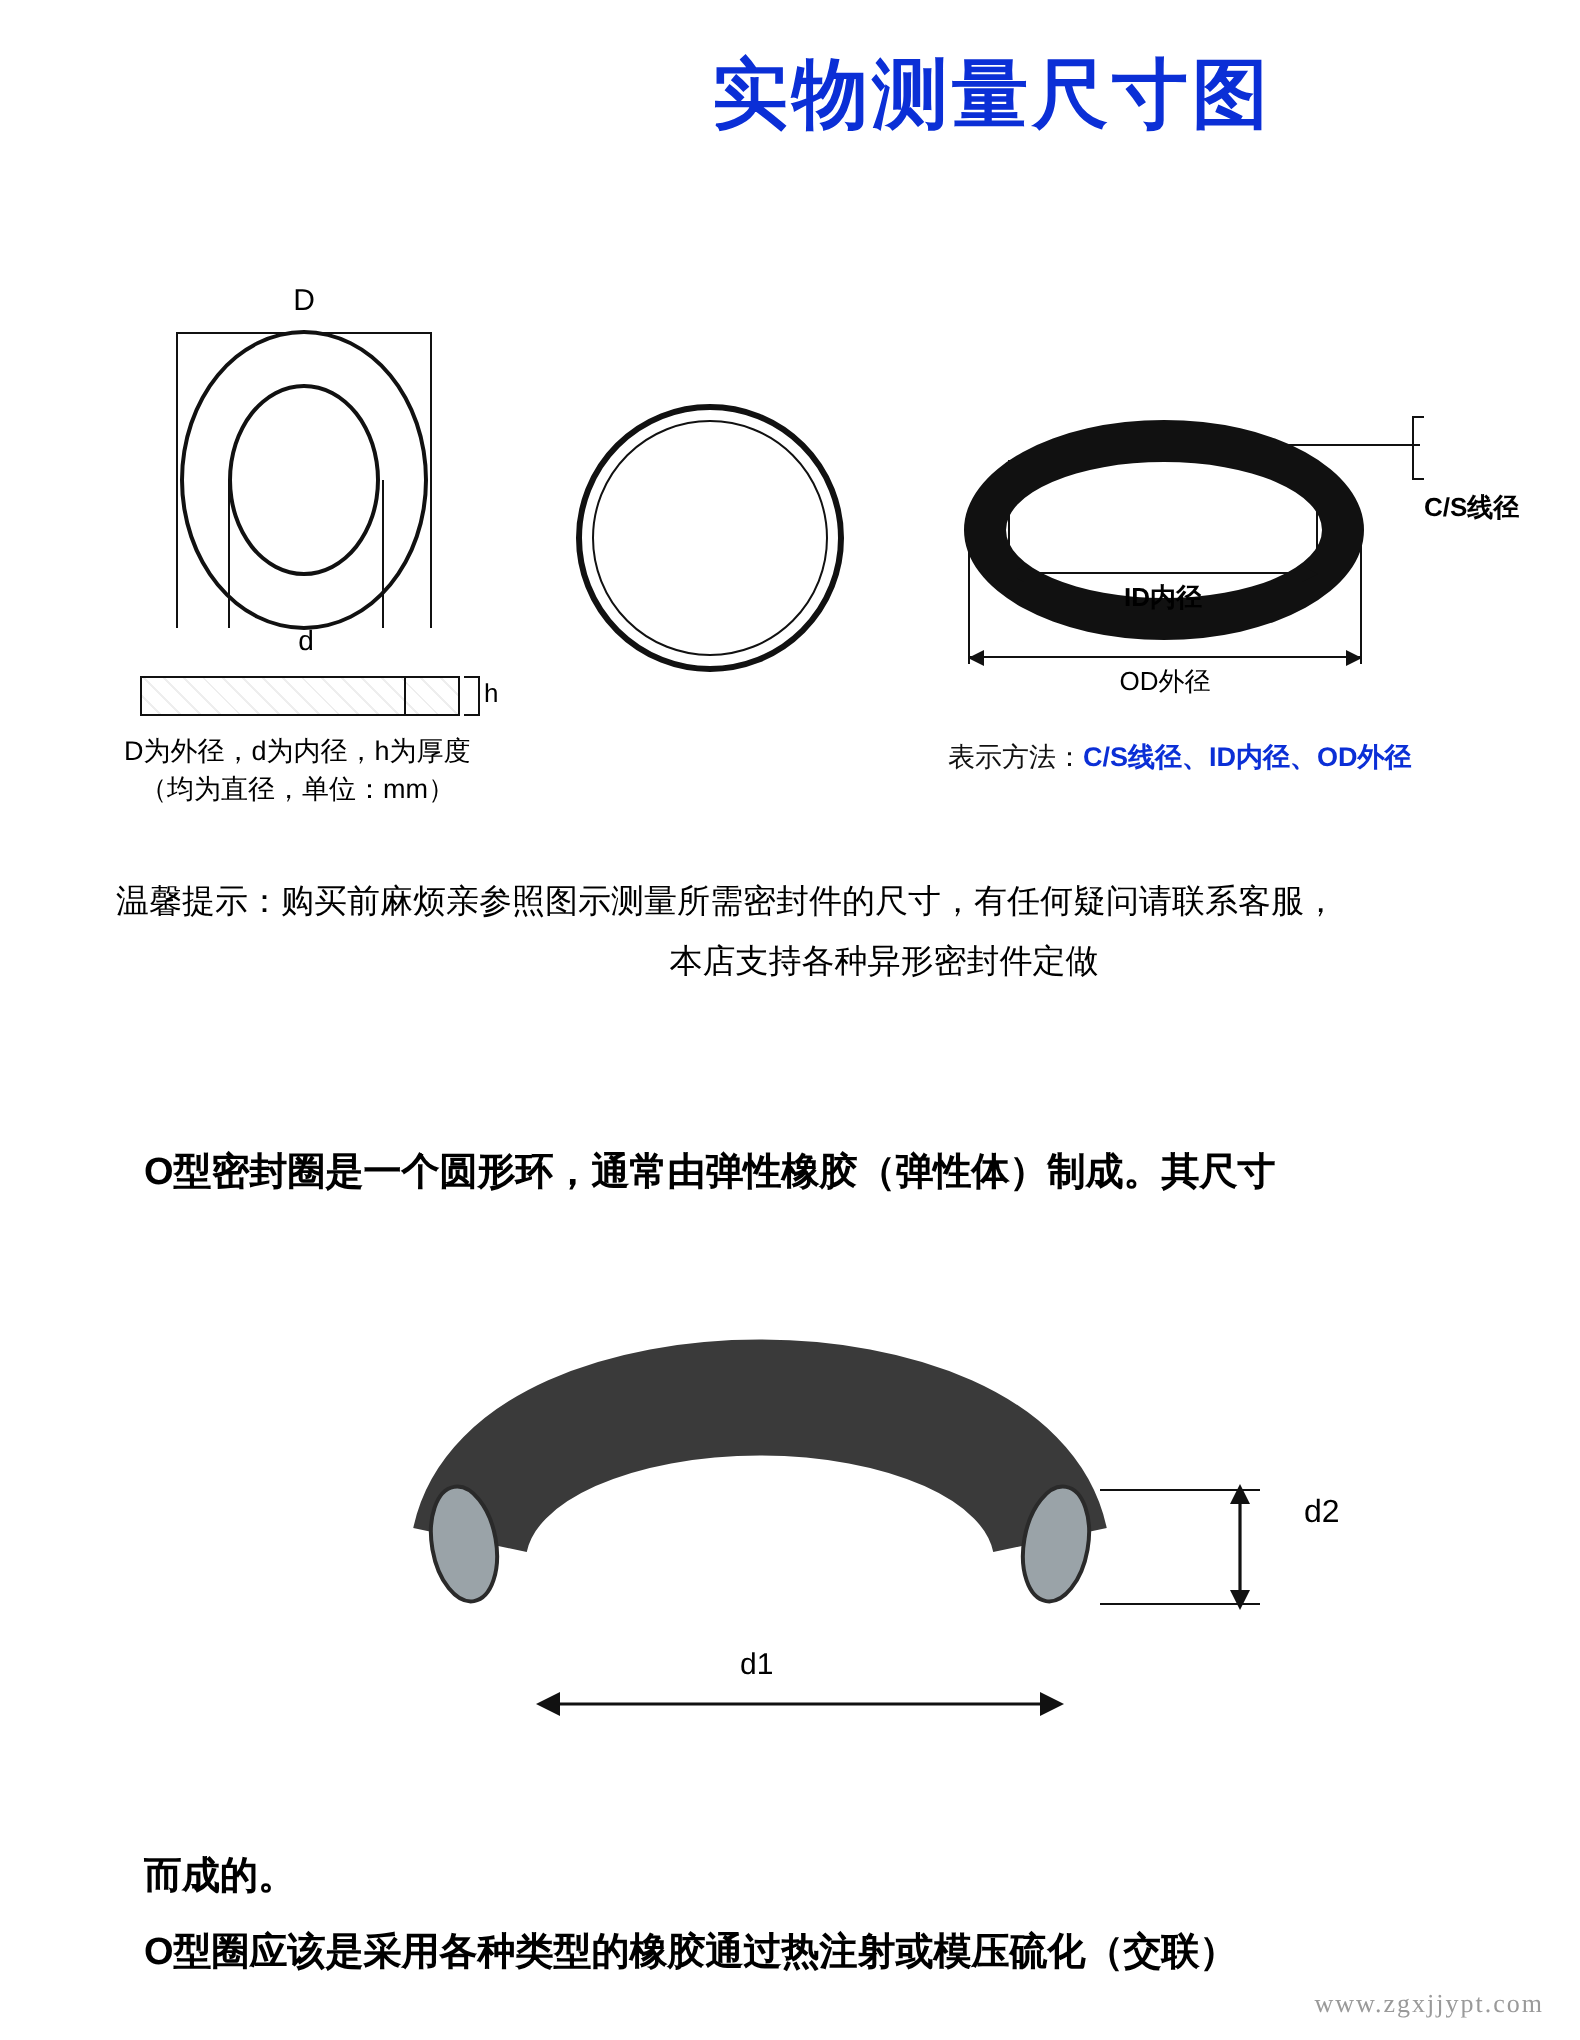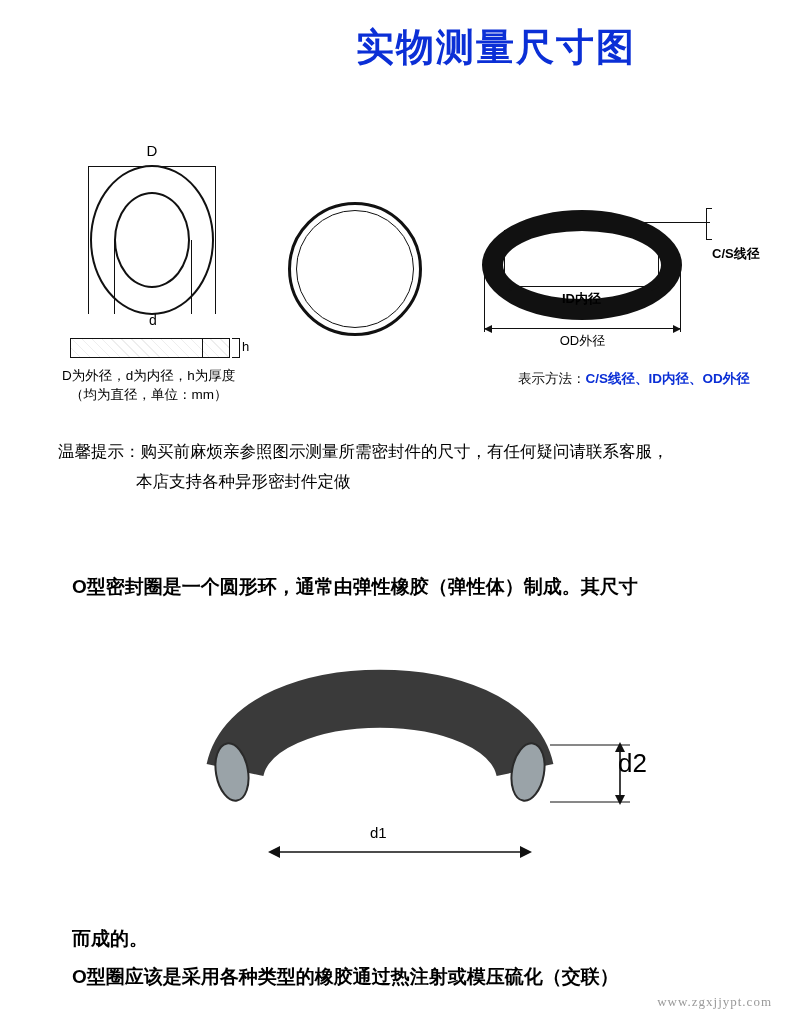--- a/index.html
+++ b/index.html
@@ -330,34 +330,34 @@
     left: -4px;
     top: 170px;
     font-size: 13.5px;
     font-weight: bold;
     color: #0b2fd6;
     white-space: nowrap;
   }
   .fig3 .notation .plain {
     color: #111;
     font-weight: normal;
-    margin-left: 44px;
   }
 
   
   .tip {
     position: absolute;
     left: 58px;
     top: 436px;
     width: 690px;
     font-size: 16.5px;
     line-height: 30px;
   }
   .tip .line2 {
     padding-left: 78px;
+    text-align: center;
   }
 
   
   .para1 {
     position: absolute;
     left: 72px;
     top: 568px;
     width: 660px;
     font-size: 19px;
     font-weight: bold;
@@ -368,23 +368,23 @@
   .cord {
     position: absolute;
     left: 180px;
     top: 650px;
     width: 500px;
     height: 240px;
   }
   .cord svg { display: block; }
   .label-d2 {
     position: absolute;
-    left: 618px;
+    left: 652px;
     top: 748px;
-    font-size: 26px;
+    font-size: 16px;
   }
   .label-d1 {
     position: absolute;
     left: 370px;
     top: 808px;
     font-size: 15px;
     margin-top: 16px;
   }
 
   

